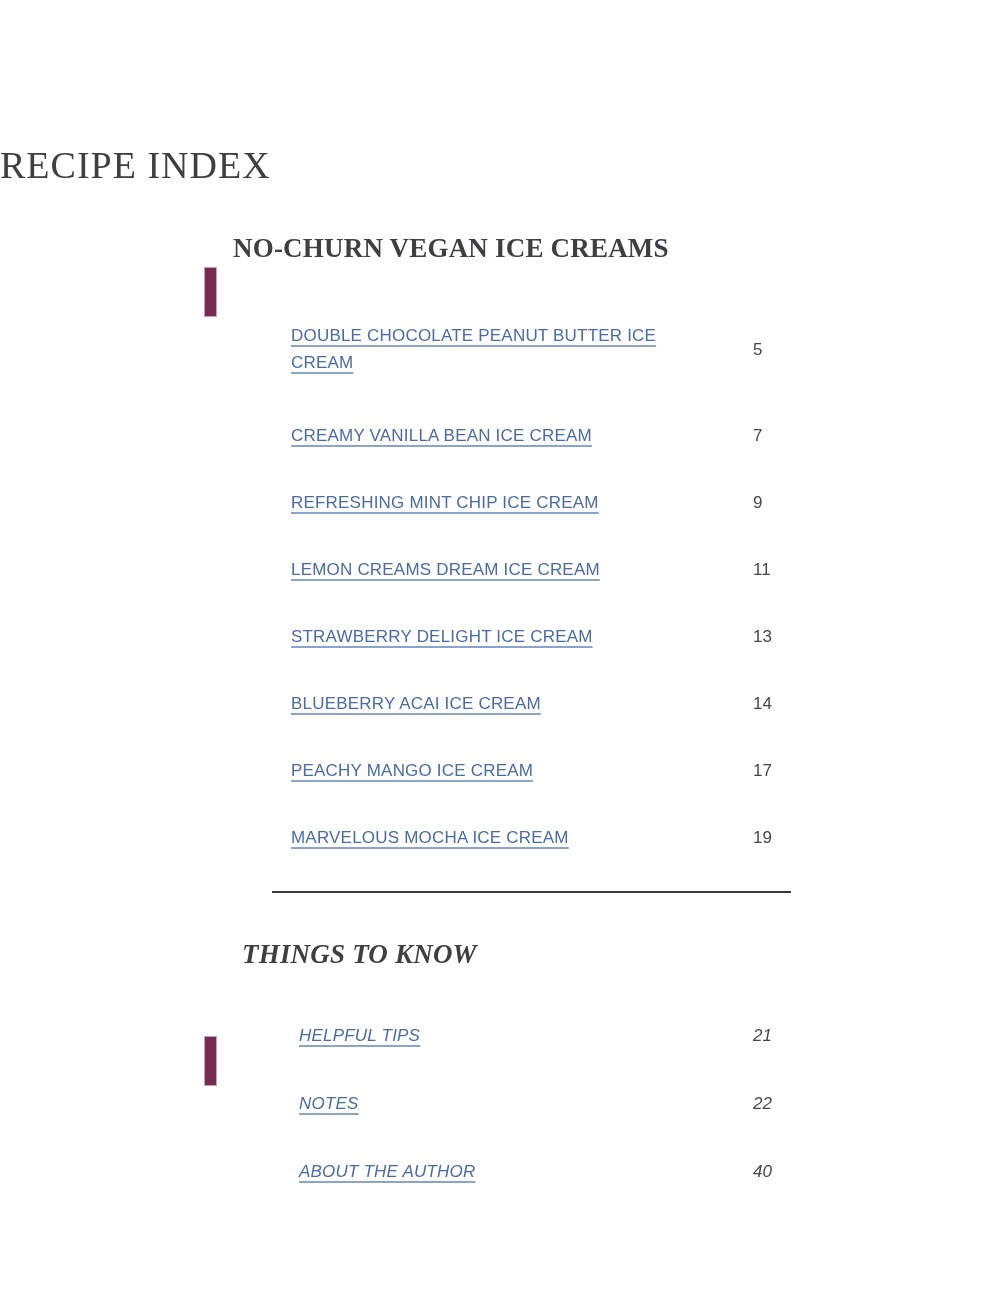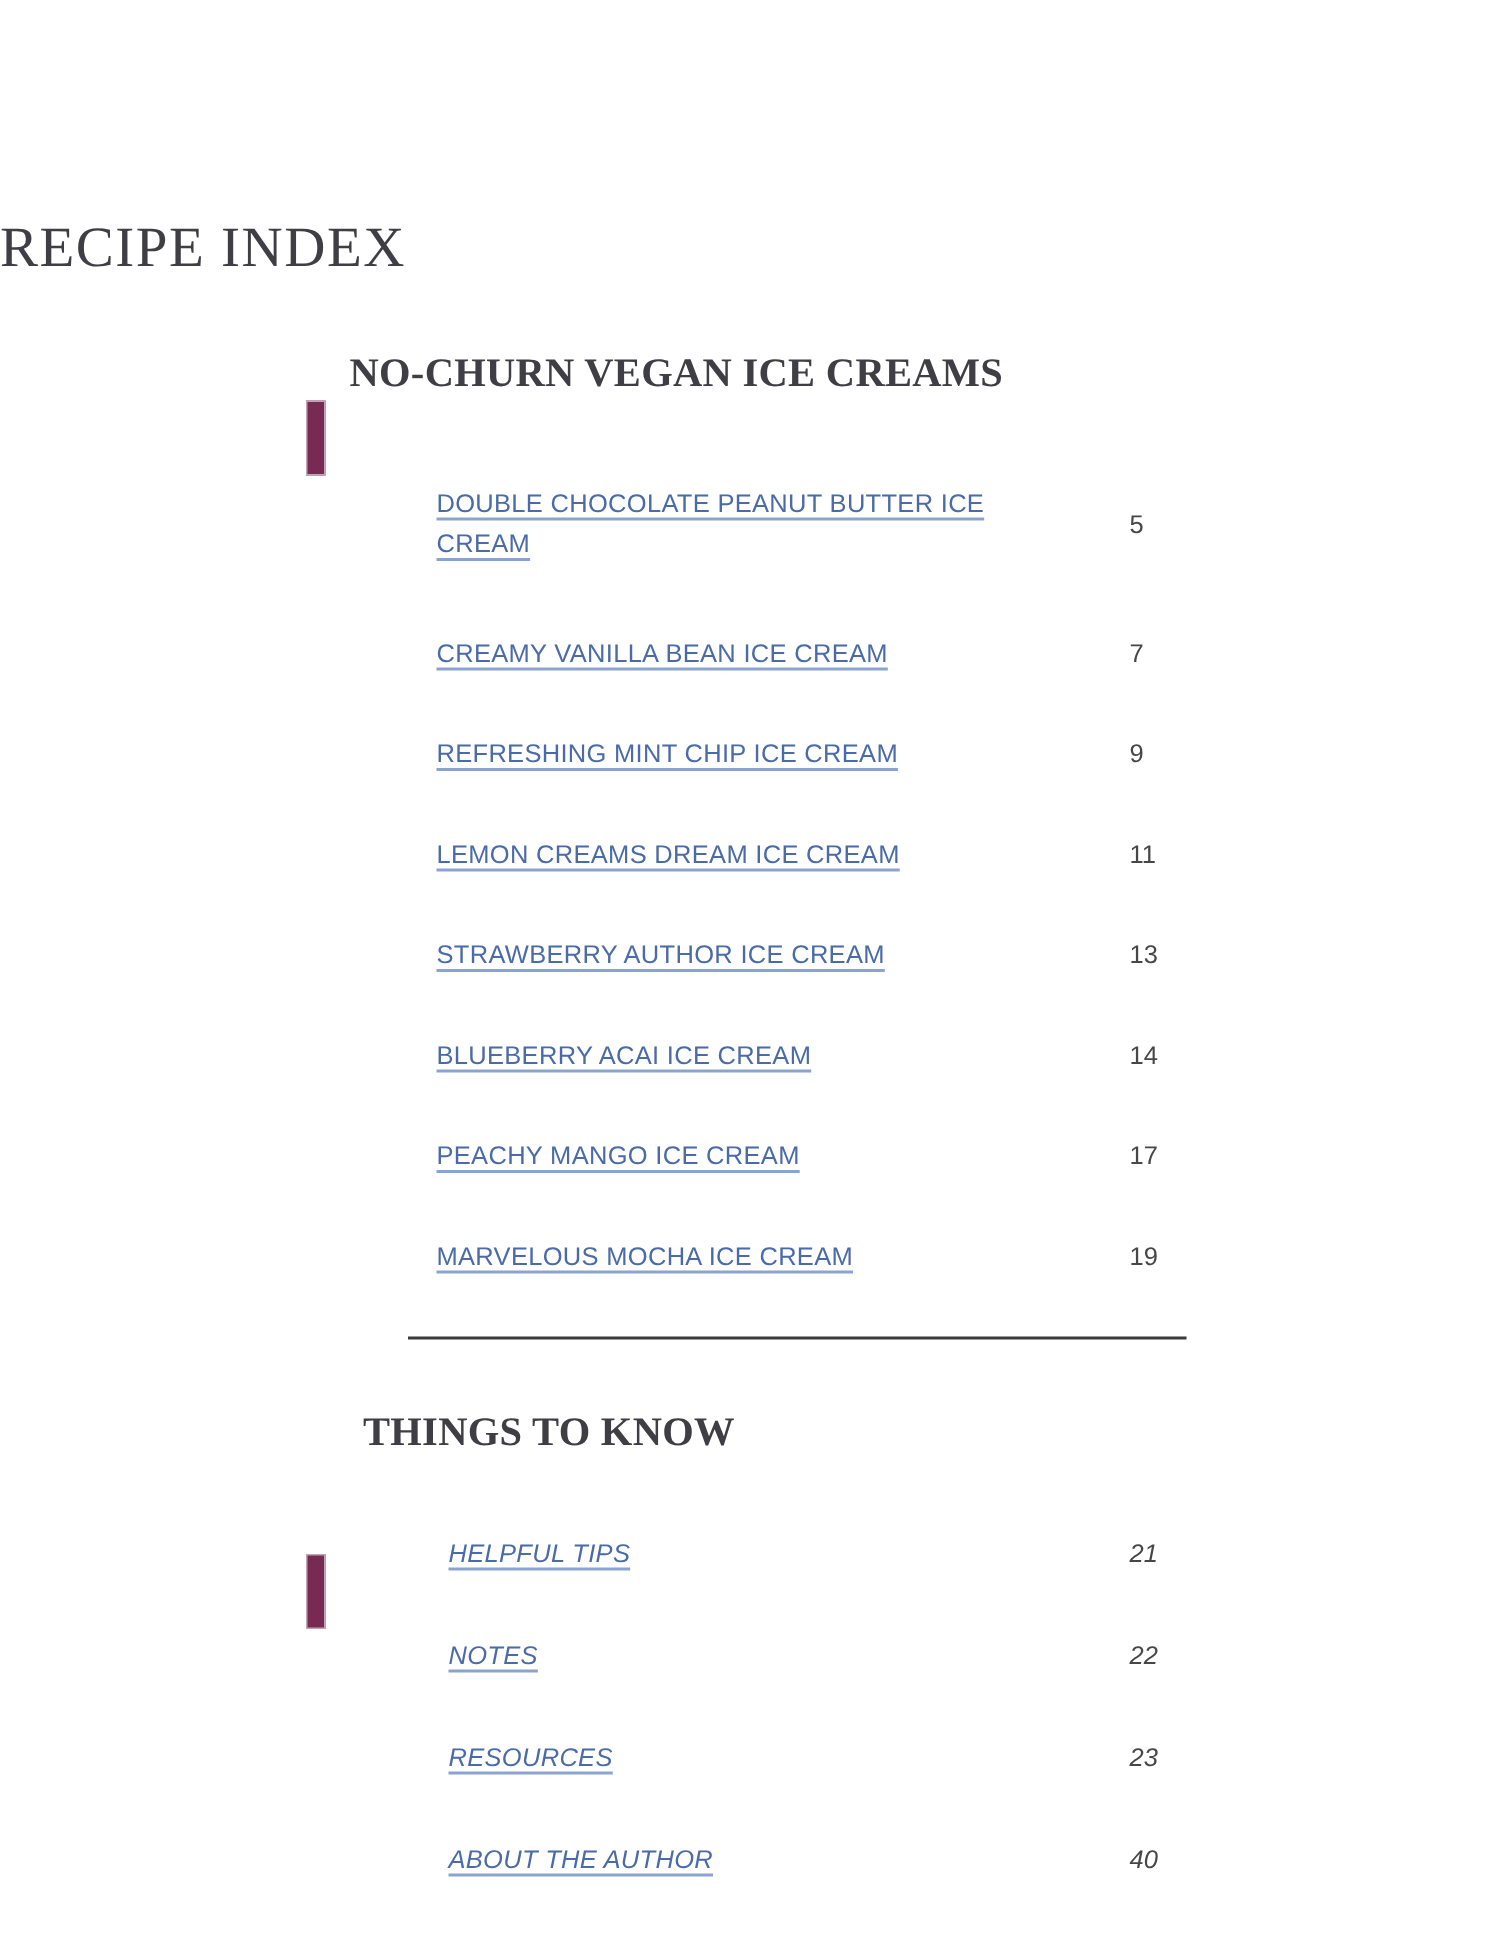--- a/index.html
+++ b/index.html
@@ -38,21 +38,21 @@
   }
   .section-heading {
     font-family: "Liberation Serif", serif;
     font-weight: 700;
     font-size: 27px;
     line-height: 1.05;
     color: var(--heading-text);
     letter-spacing: 0.2px;
   }
   .heading-s1 { margin: 50px 0 0 233px; }
-  .heading-s2 { margin: 47px 12px 0 242px; }
+  .heading-s2 { margin: 47px 12px 0 242px; font-style: italic; }
   .accent-bar {
     width: 13px;
     height: 50px;
     background: var(--accent-bar);
     border: 1px solid var(--accent-bar-edge);
   }
   .bar-s1 { margin: 5px 0 0 204px; }
   .bar-s2 { position: absolute; left: 204px; top: 96px; }
   .toc-rows-s1 { margin: 5px 0 0 291px; width: 488px; }
   .toc-rows-s2 { margin: 53px 0 0 299px; width: 480px; font-style: italic; }
@@ -115,21 +115,21 @@
       </div>
       <div class="toc-row">
         <a href="#" class="toc-link">REFRESHING MINT CHIP ICE CREAM</a>
         <span class="toc-page">9</span>
       </div>
       <div class="toc-row">
         <a href="#" class="toc-link">LEMON CREAMS DREAM ICE CREAM</a>
         <span class="toc-page">11</span>
       </div>
       <div class="toc-row">
-        <a href="#" class="toc-link">STRAWBERRY AUTHOR ICE CREAM</a>
+        <a href="#" class="toc-link">STRAWBERRY DELIGHT ICE CREAM</a>
         <span class="toc-page">13</span>
       </div>
       <div class="toc-row">
         <a href="#" class="toc-link">BLUEBERRY ACAI ICE CREAM</a>
         <span class="toc-page">14</span>
       </div>
       <div class="toc-row">
         <a href="#" class="toc-link">PEACHY MANGO ICE CREAM</a>
         <span class="toc-page">17</span>
       </div>
@@ -150,23 +150,19 @@
     <div class="toc-rows-s2">
       <div class="toc-row">
         <a href="#" class="toc-link">HELPFUL TIPS</a>
         <span class="toc-page">21</span>
       </div>
       <div class="toc-row">
         <a href="#" class="toc-link">NOTES</a>
         <span class="toc-page">22</span>
       </div>
       <div class="toc-row">
-        <a href="#" class="toc-link">RESOURCES</a>
-        <span class="toc-page">23</span>
-      </div>
-      <div class="toc-row">
         <a href="#" class="toc-link">ABOUT THE AUTHOR</a>
         <span class="toc-page">40</span>
       </div>
     </div>
   </div>
 
 </div>
 
 </body></html>

